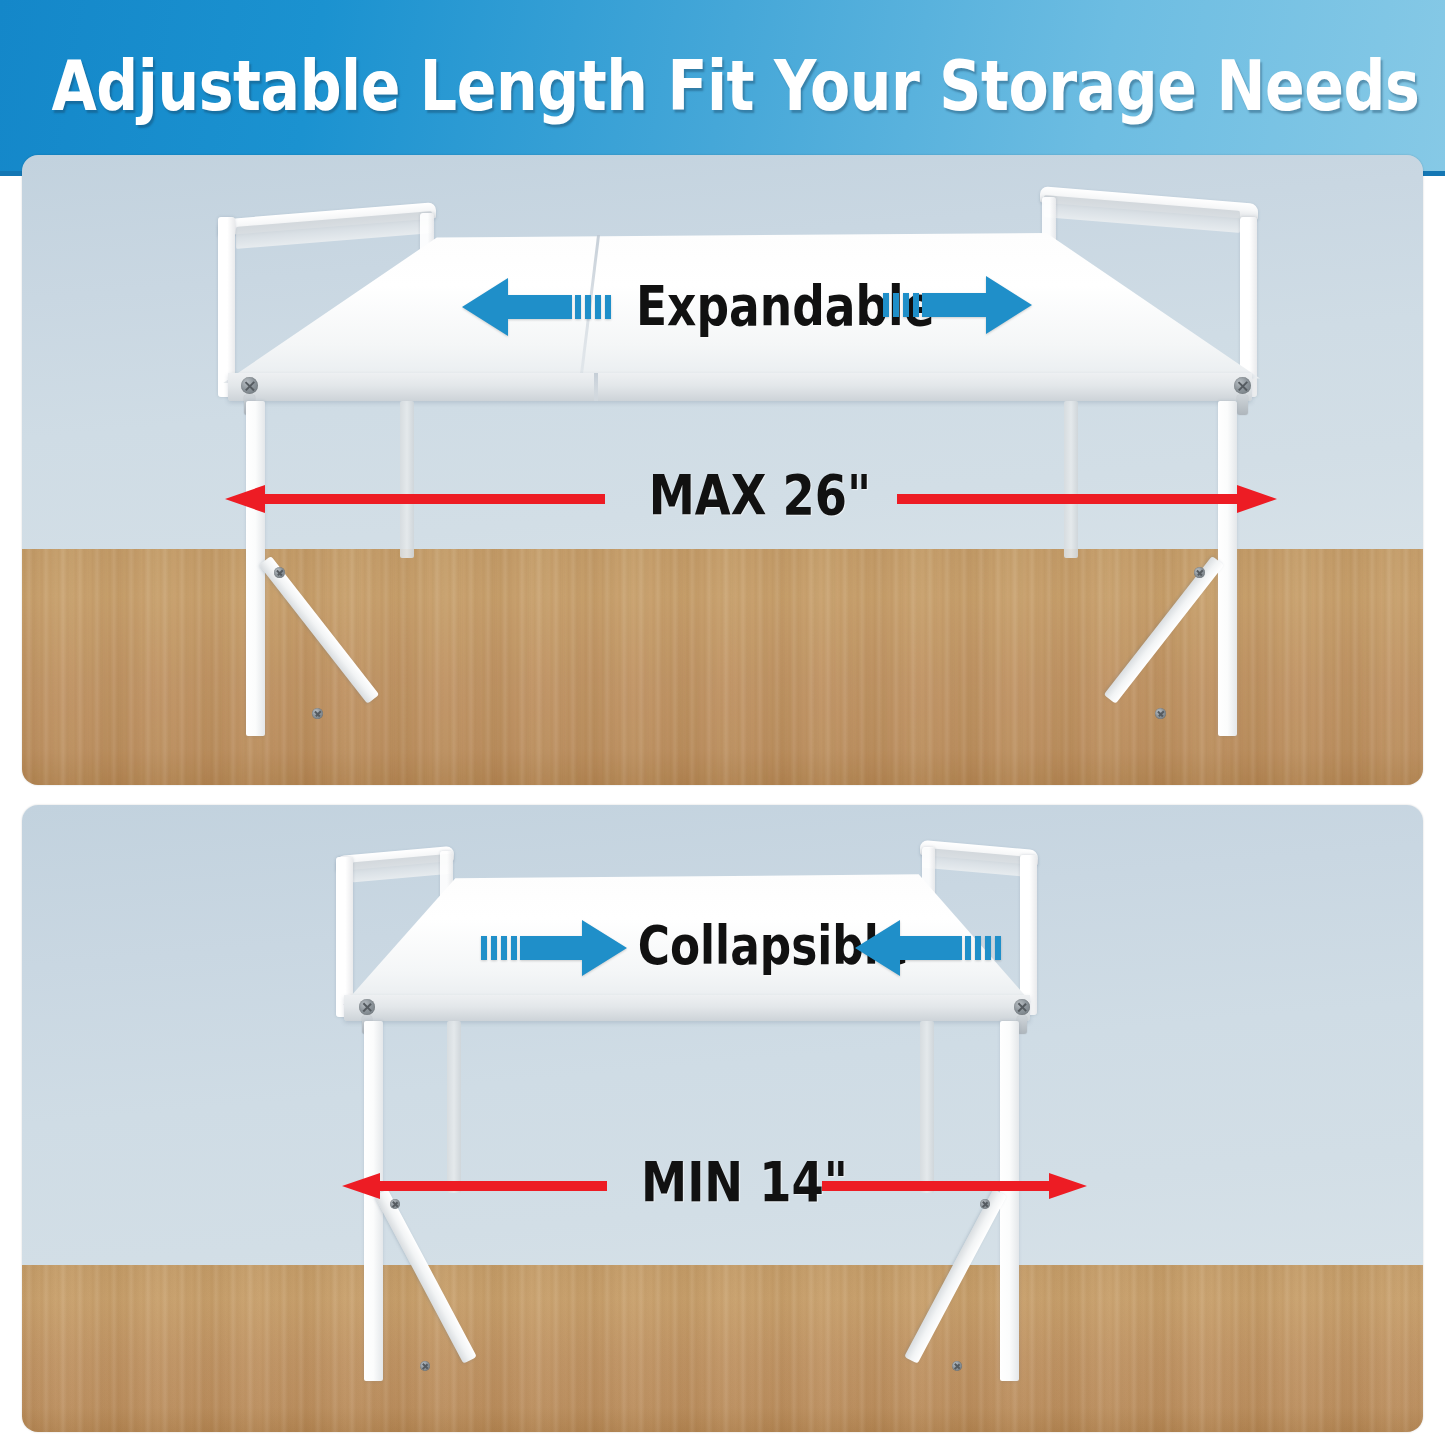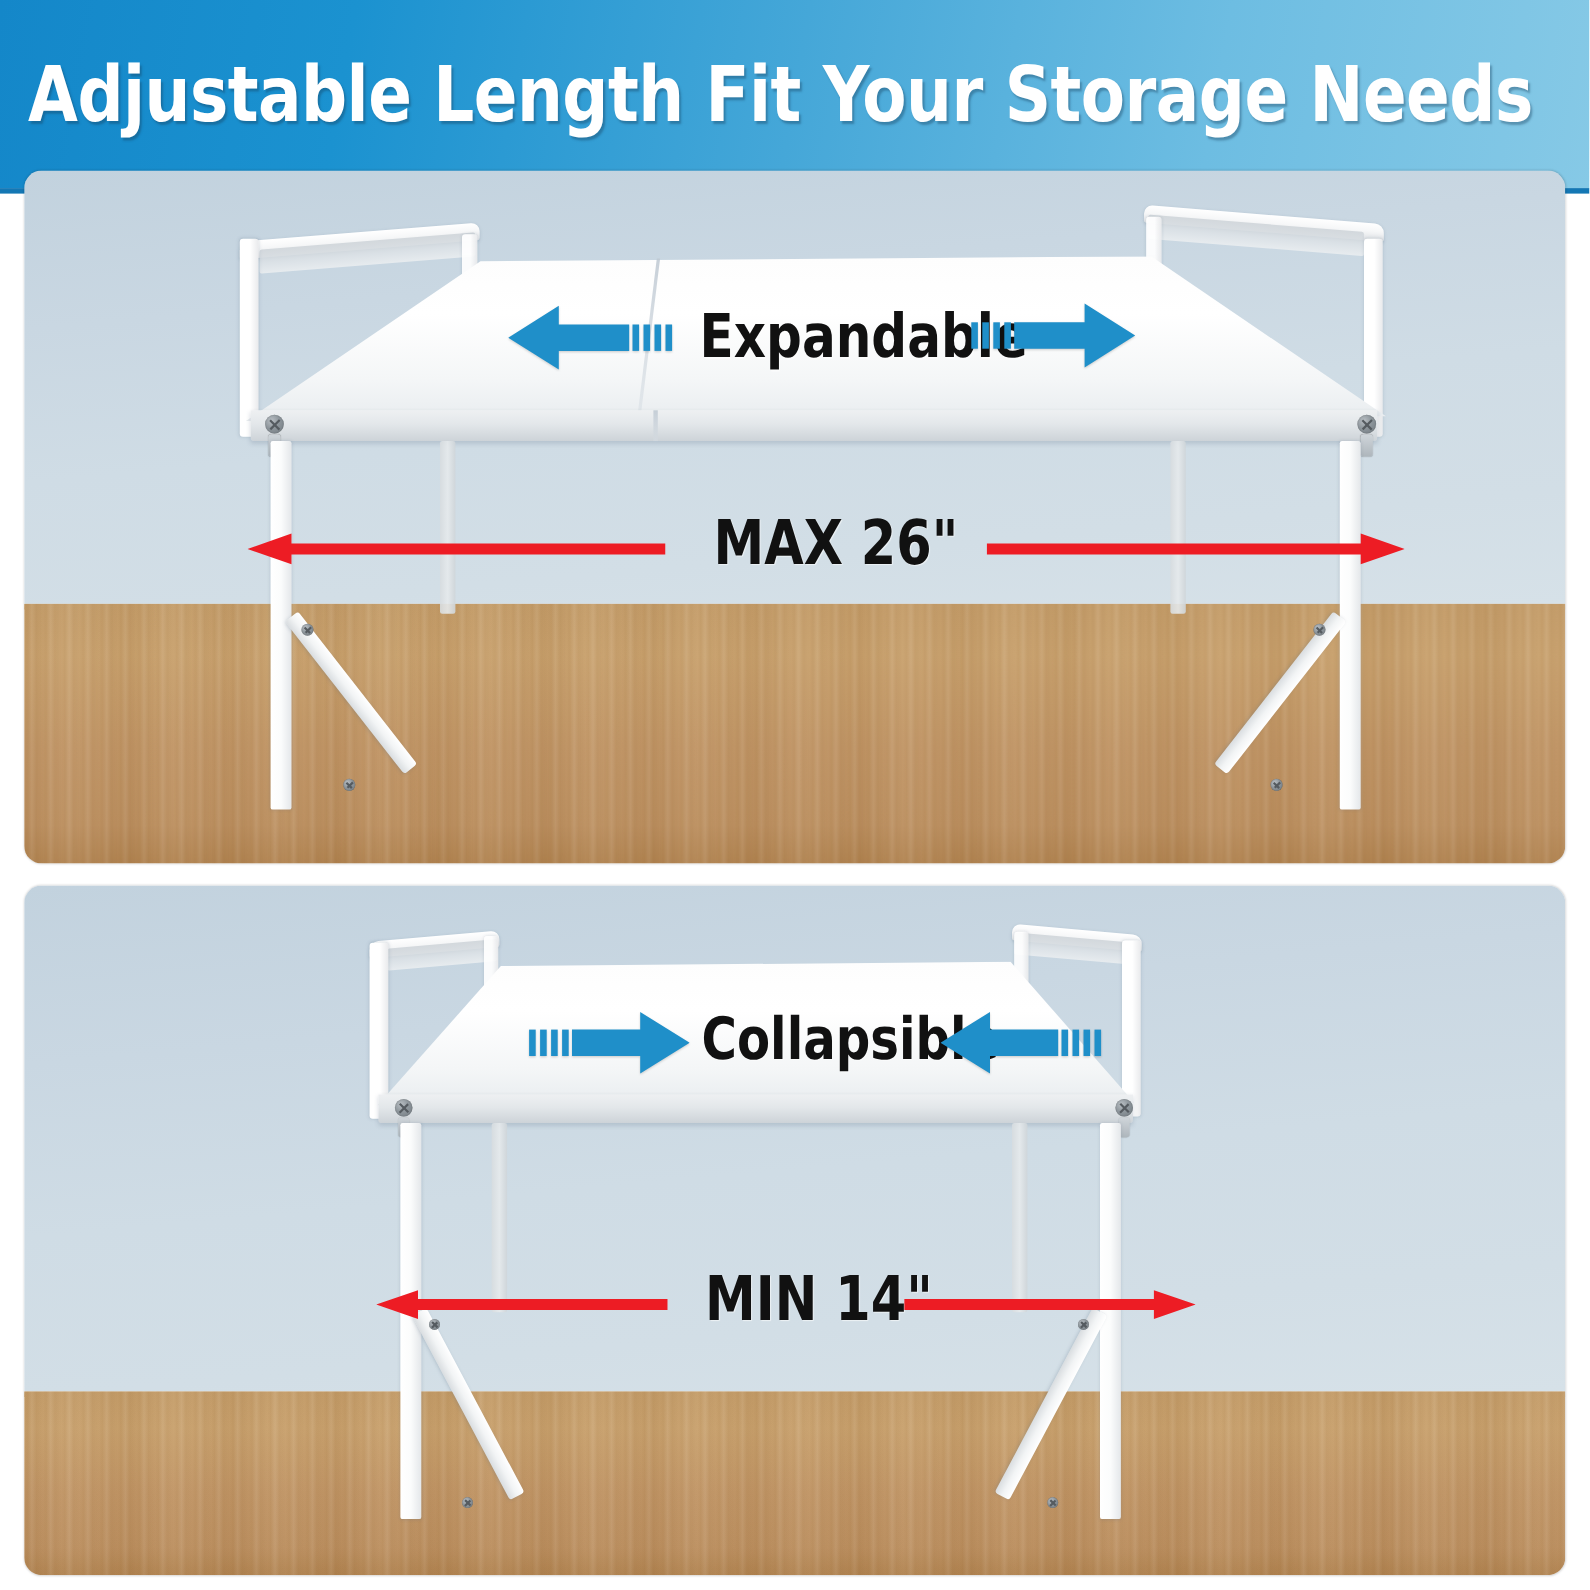--- a/index.html
+++ b/index.html
@@ -9,21 +9,21 @@
     font-family:"Liberation Sans", sans-serif;
     overflow:hidden;
     position:relative;
   }
 
   
   .header {
     position:absolute; left:0; top:0; width:1445px; height:176px;
     background:linear-gradient(100deg,#1487c9 0%,#1b92d0 22%,#45a7d8 50%,#6dbde2 76%,#86c9e6 100%);
     border-bottom:5px solid #1477b4;
-    display:flex; align-items:center; justify-content:flex-end;
+    display:flex; align-items:center; justify-content:flex-start;
   }
   .header-title {
     color:#ffffff;
     font-family:"Liberation Sans Narrow","DejaVu Sans Condensed","Liberation Sans", sans-serif;
     font-weight:bold;
     font-size:70px;
     letter-spacing:-0.5px;
     transform:scaleX(0.93);
     white-space:nowrap;
     text-shadow:2px 3px 2px rgba(20,60,90,0.38);

